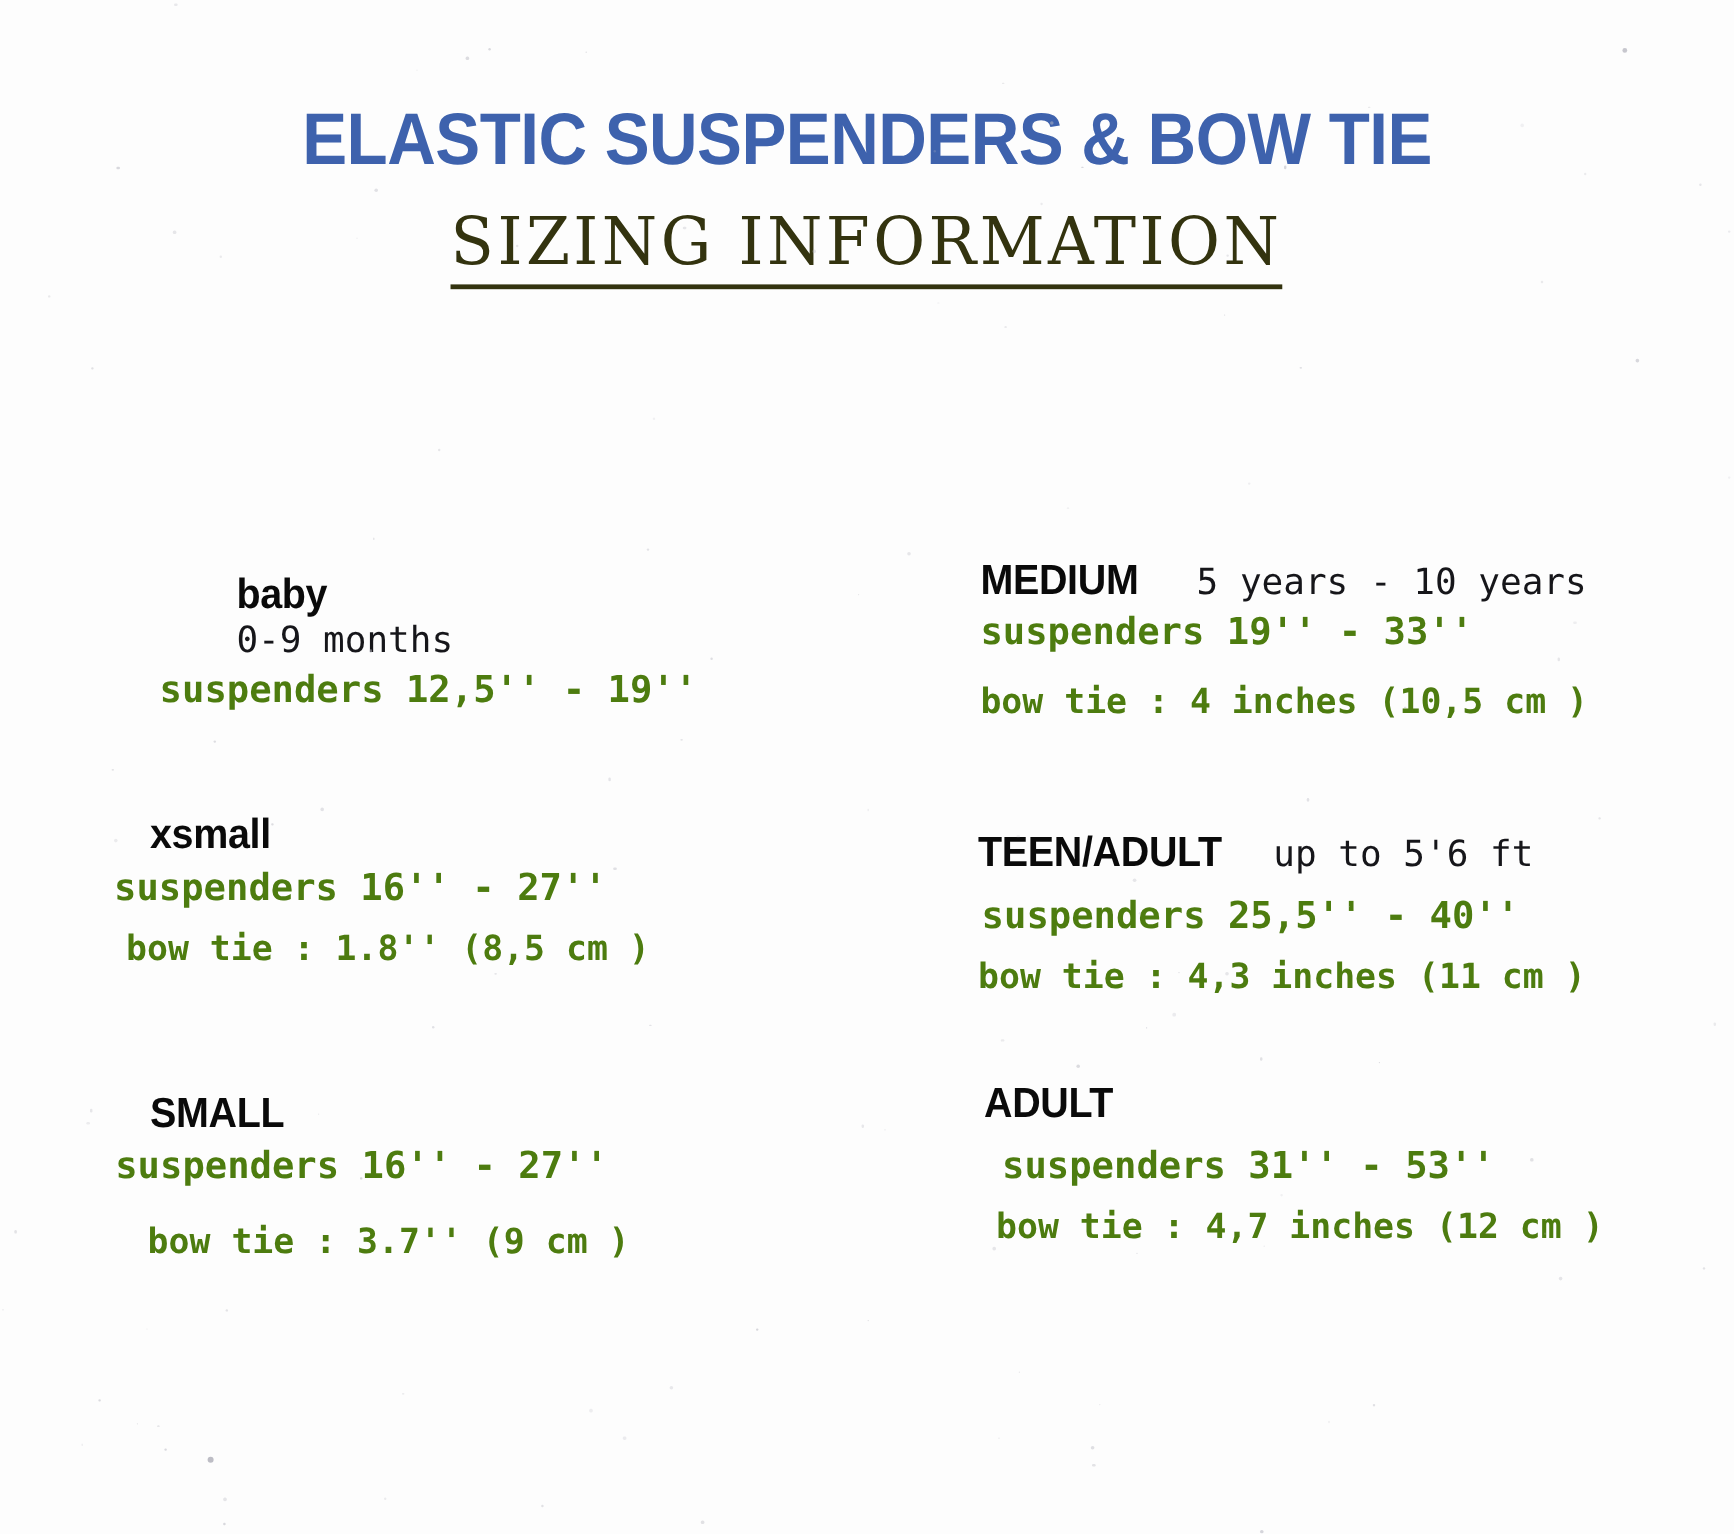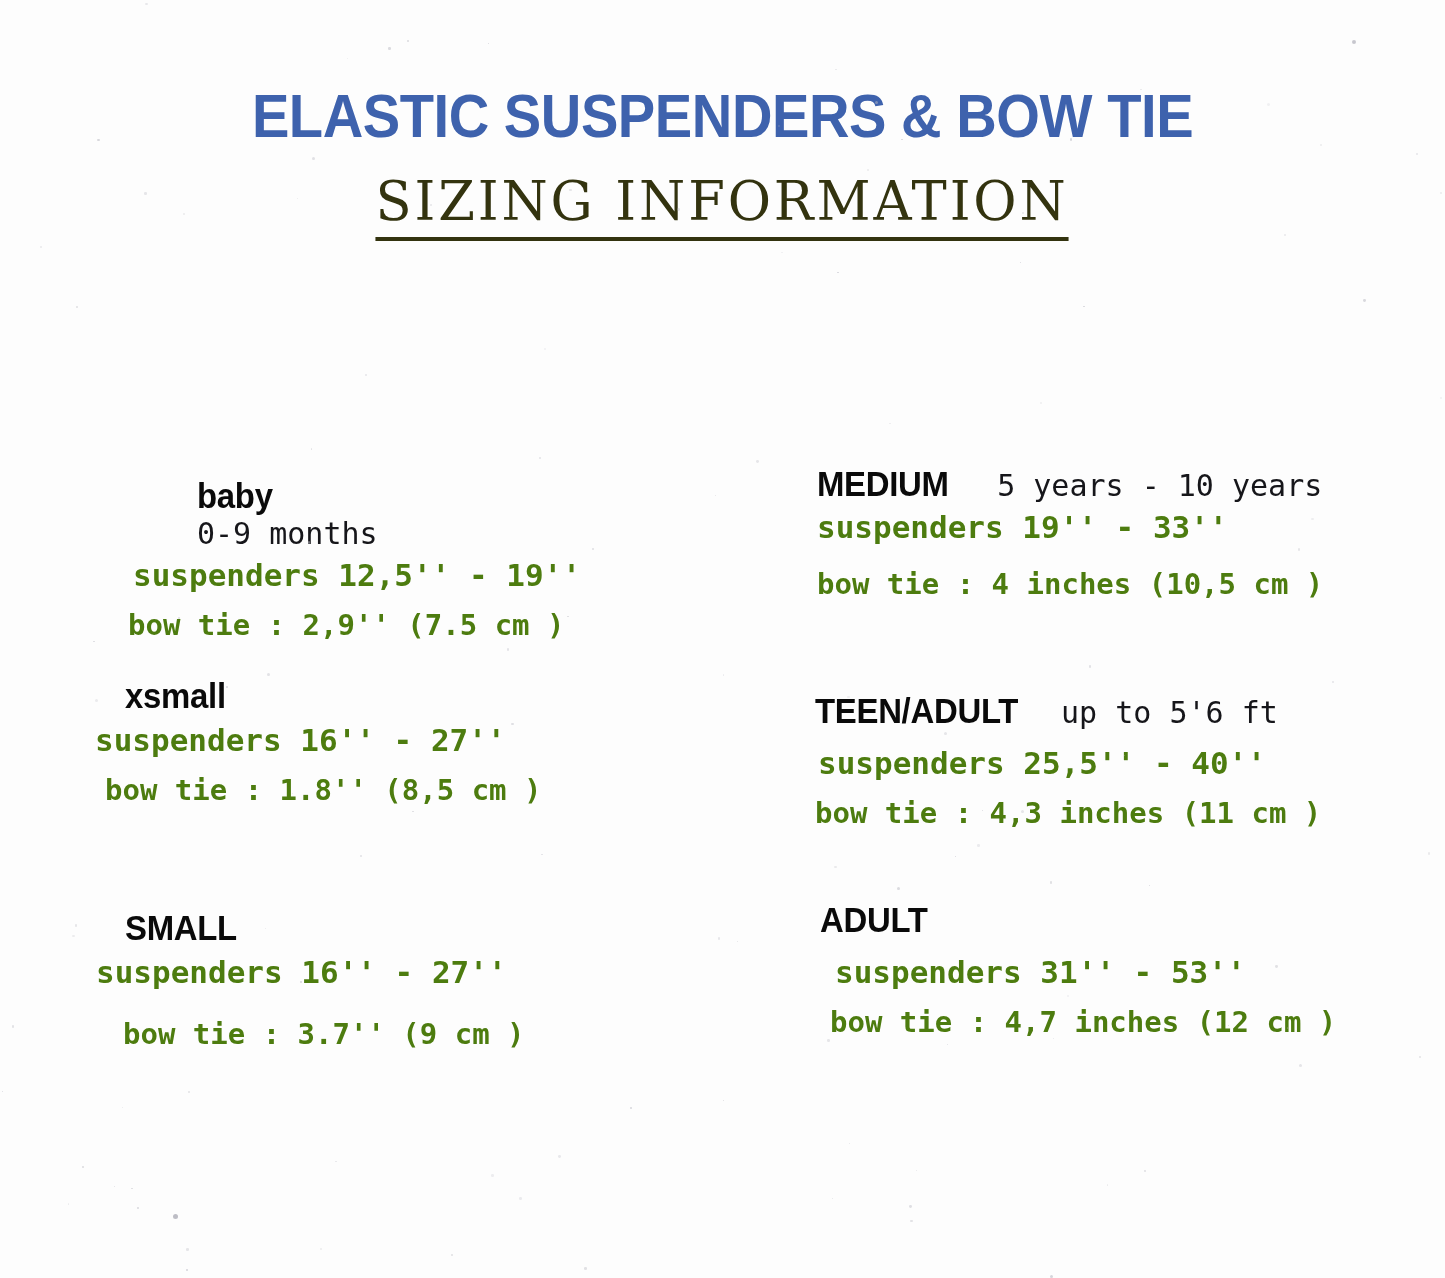--- a/index.html
+++ b/index.html
@@ -141,21 +141,20 @@
   <div class="size-grid">
 
     <div class="size-col left">
 
       <div class="size-entry" style="top:0px; left:0px;">
         <div class="entry-head" style="padding-left:85px;flex-direction:column;">
           <span class="size-label">baby</span>
           <span class="age-range" style="margin-left:42px;">0-9 months</span>
         </div>
         <div class="spec-line spec-suspenders" style="margin-top:6px; padding-left:63px;">suspenders 12,5'' - 19''</div>
-        <div class="spec-line spec-bowtie" style="margin-top:15px; padding-left:58px;">bow tie : 2,9'' (7.5 cm )</div>
       </div>
 
       <div class="size-entry" style="top:200px; left:0px;">
         <div class="entry-head" style="padding-left:55px;">
           <span class="size-label">xsmall</span>
         </div>
         <div class="spec-line spec-suspenders" style="margin-top:6px; padding-left:25px;">suspenders 16'' - 27''</div>
         <div class="spec-line spec-bowtie" style="margin-top:15px; padding-left:35px;">bow tie : 1.8'' (8,5 cm )</div>
       </div>
 

